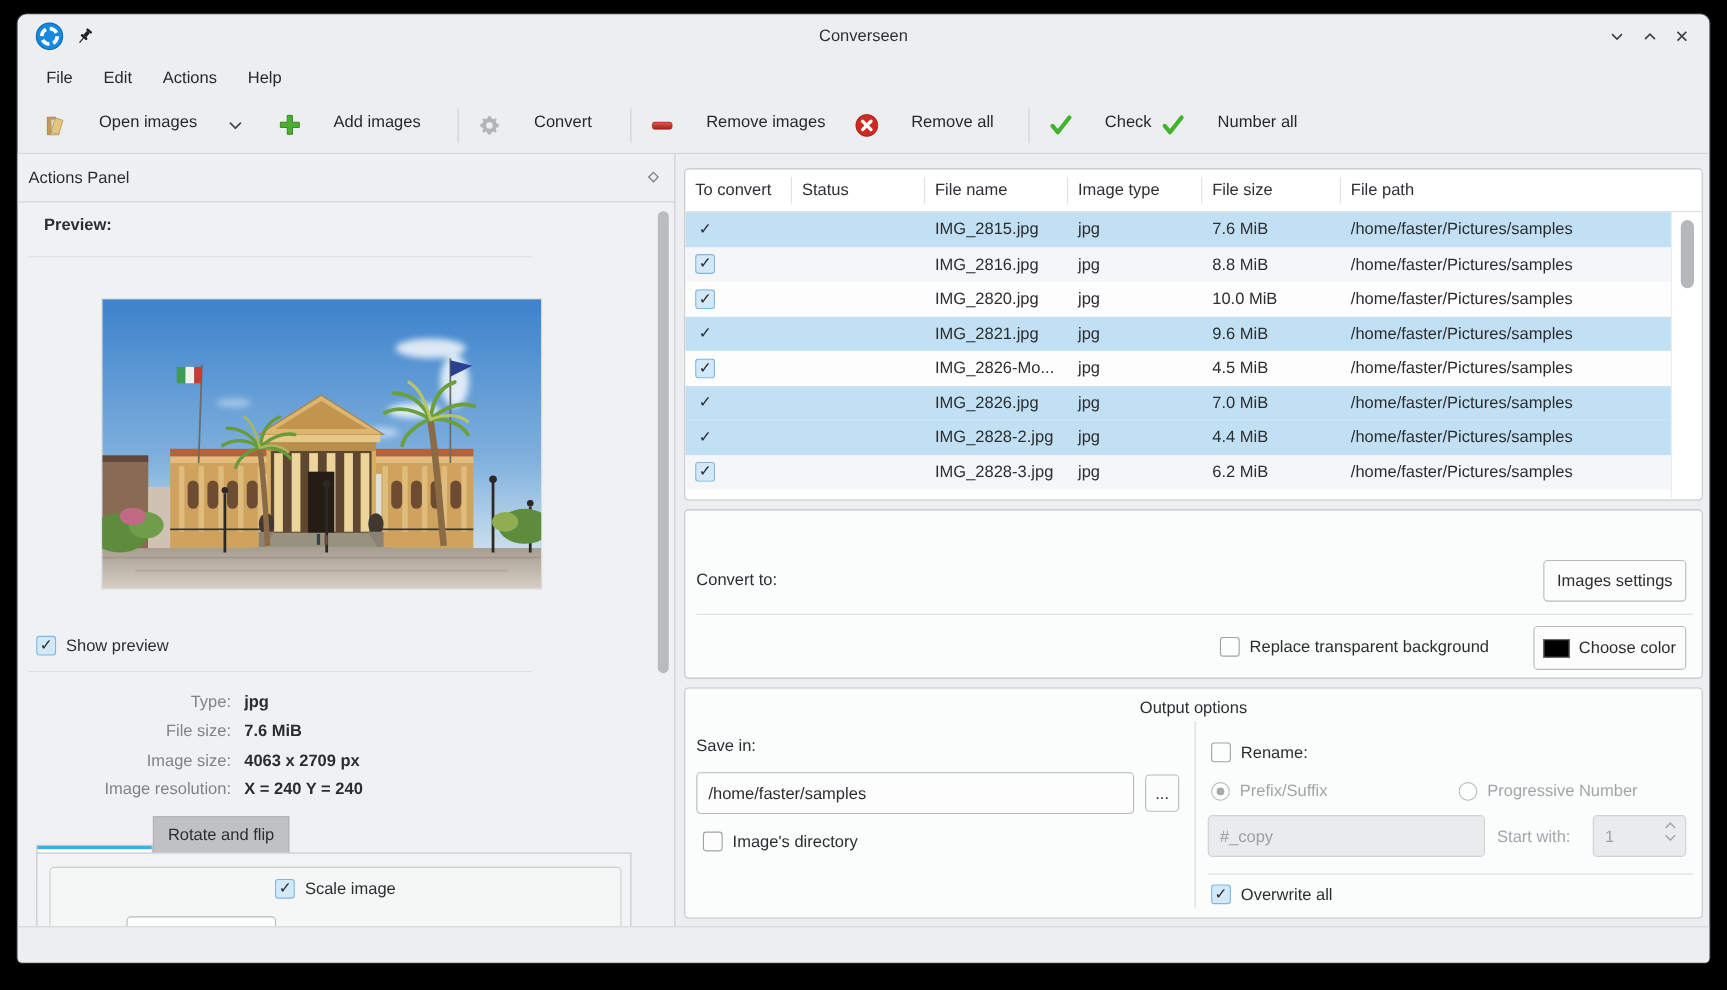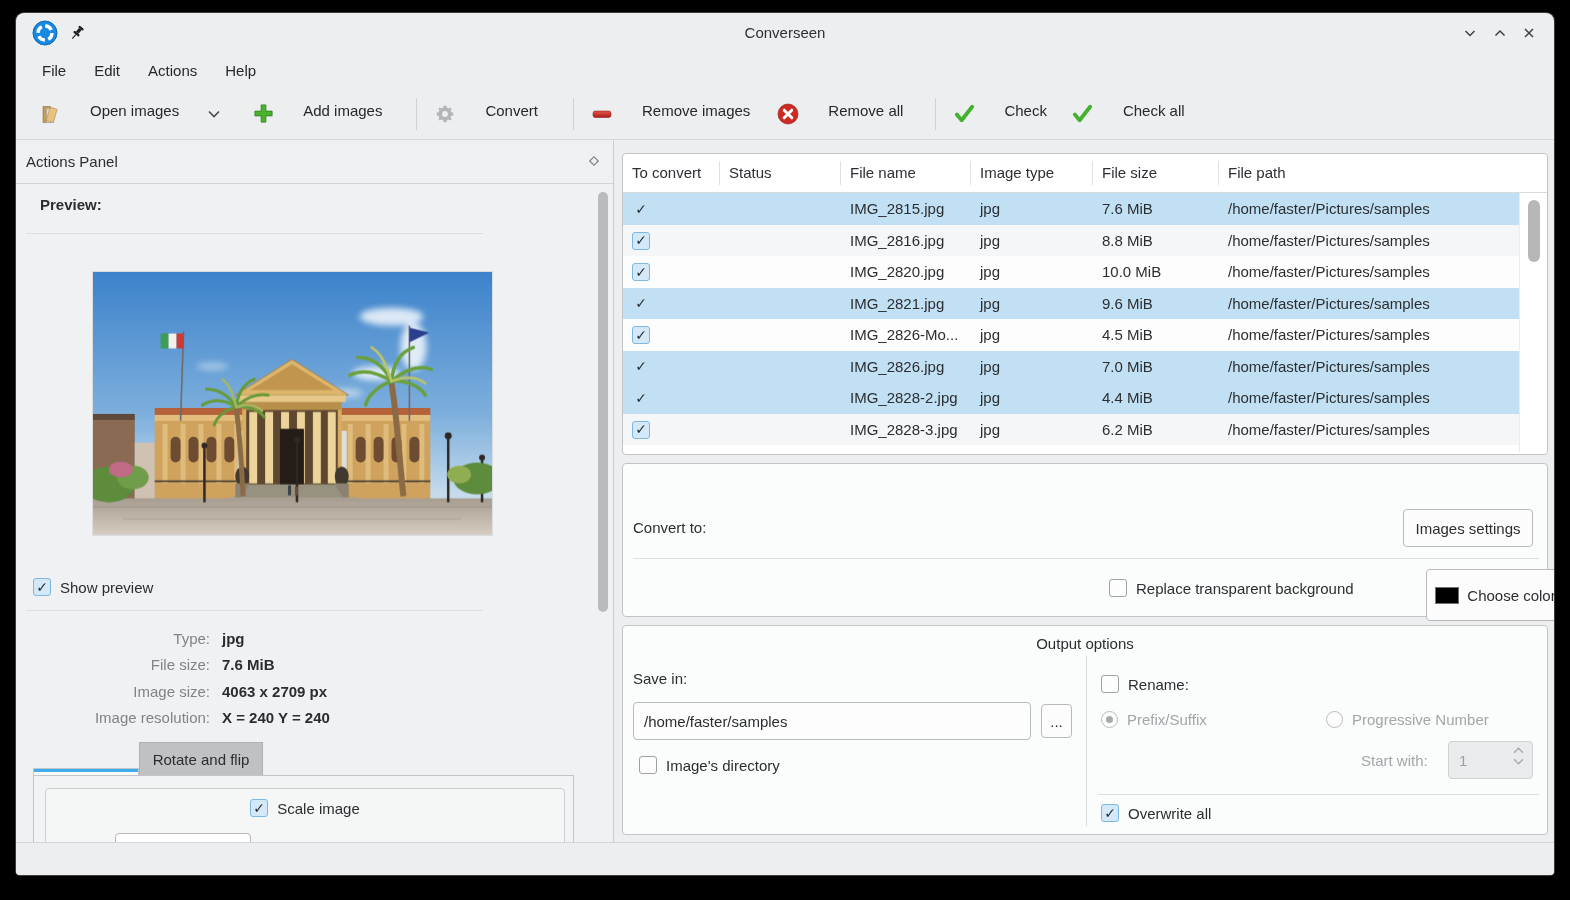--- a/index.html
+++ b/index.html
@@ -196,35 +196,35 @@
     <button class="tbtn" style="margin-right:16px">
       <span class="ticon">
         <svg width="24" height="24" viewBox="0 0 24 24">
           <circle cx="12" cy="12" r="10" fill="#cf2a22" stroke="#8d1610" stroke-width="0.6"></circle>
           <path d="M8.2 8.2l7.6 7.6M15.8 8.2l-7.6 7.6" stroke="#fff" stroke-width="3" stroke-linecap="round"></path>
         </svg>
       </span>
       <span>Remove all</span>
     </button>
     <span class="tsep"></span>
-    <button class="tbtn" style="margin-right:24px">
+    <button class="tbtn" style="margin-right:8px">
       <span class="ticon">
         <svg width="23" height="23" viewBox="0 0 24 24">
               <path d="M4 13l5 6L20 5" fill="none" stroke="#44b22f" stroke-width="4" stroke-linecap="round" stroke-linejoin="round"></path>
             </svg>
       </span>
       <span>Check</span>
     </button>
     <button class="tbtn">
       <span class="ticon">
         <svg width="23" height="23" viewBox="0 0 24 24">
               <path d="M4 13l5 6L20 5" fill="none" stroke="#44b22f" stroke-width="4" stroke-linecap="round" stroke-linejoin="round"></path>
             </svg>
       </span>
-      <span>Check all</span>
+      <span>Number all</span>
     </button>
   </div>
 
   <div class="dock">
     <div class="dockhead">
       <span class="dtitle">Actions Panel</span>
       <span class="float">
         <svg width="14" height="14" viewBox="0 0 14 14">
               <rect x="4" y="4" width="6" height="6" transform="rotate(45 7 7)" fill="none" stroke="#7e8184" stroke-width="1.2"></rect>
             </svg>
@@ -486,21 +486,21 @@
     <div class="panelbox" style="top:323px;height:154px">
       <div class="abs" style="left:10px;top:54px;line-height:20px">Convert to:</div>
       <button class="btn abs" style="left:780px;top:45px;width:130px;height:38px">
         <span>Images settings</span>
       </button>
       <div class="hr" style="left:10px;top:94px;width:906px"></div>
       <div class="cbrow" style="left:486px;top:115px">
         <span class="cbx unchecked"></span>
         <span>Replace transparent background</span>
       </div>
-      <button class="btn abs" style="left:803px;top:105px;width:139px;height:52px">
+      <button class="btn abs" style="left:771px;top:105px;width:139px;height:40px">
         <span class="swatch"></span>
         <span>Choose color</span>
       </button>
     </div>
 
     <div class="panelbox" style="top:485px;height:210px">
       <div class="boxtitle">Output options</div>
       <div class="abs" style="left:10px;top:44px">Save in:</div>
       <div class="input abs" style="left:10px;top:76px;width:398px;height:38px">
         <span>/home/faster/samples</span>
@@ -517,20 +517,23 @@
         <span class="cbx unchecked"></span>
         <span>Rename:</span>
       </div>
       <div class="cbrow" style="left:478px;top:85px">
         <span class="radio sel"></span>
         <span class="gray">Prefix/Suffix</span>
       </div>
       <div class="cbrow" style="left:703px;top:85px">
         <span class="radio"></span>
         <span class="gray">Progressive Number</span>
+      </div>
+      <div class="input disabled abs" style="left:475px;top:115px;width:252px;height:38px">
+        <span>#_copy</span>
       </div>
       <div class="abs gray" style="left:738px;top:126px">Start with:</div>
       <div class="spin" style="left:825px;top:115px;width:85px;height:38px">
         <span>1</span>
         <span class="spinarrows">
           <svg width="11" height="7" viewBox="0 0 12 8">
                 <path d="M1 6.5l5-5 5 5" fill="none" stroke="#a6a9ab" stroke-width="1.6"></path>
               </svg>
           <svg width="11" height="7" viewBox="0 0 12 8">
                 <path d="M1 1.5l5 5 5-5" fill="none" stroke="#a6a9ab" stroke-width="1.6"></path>

